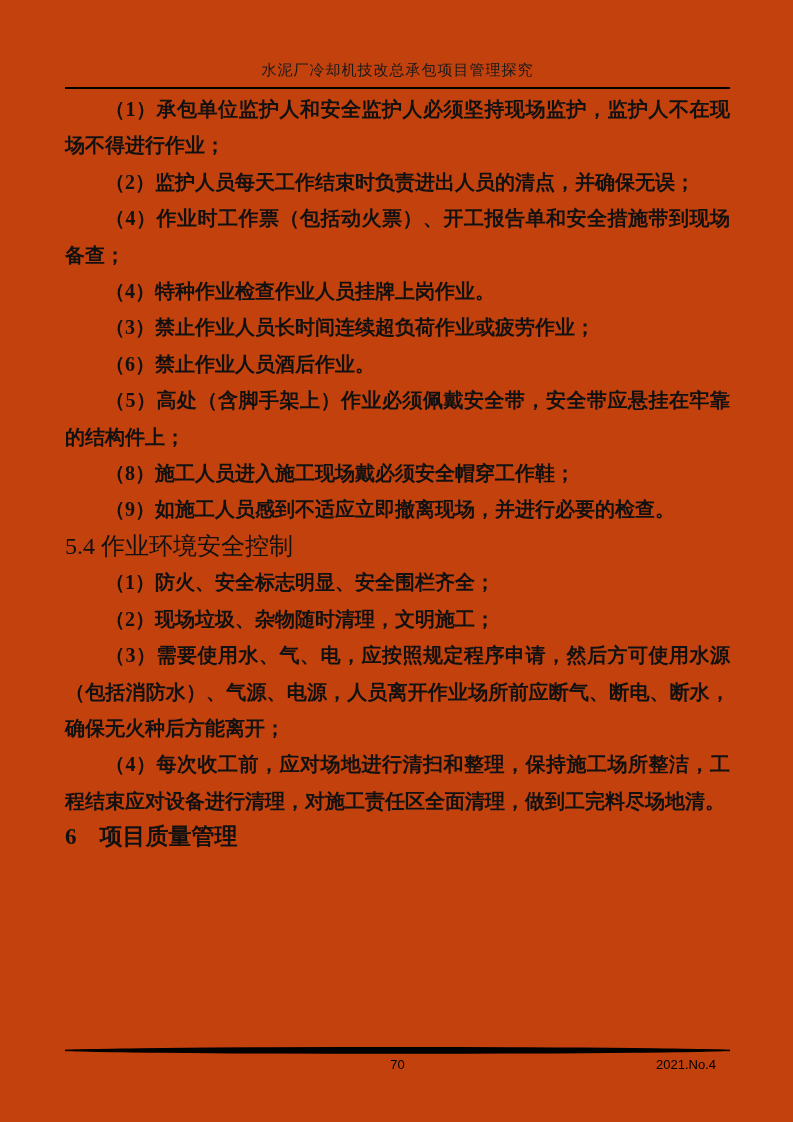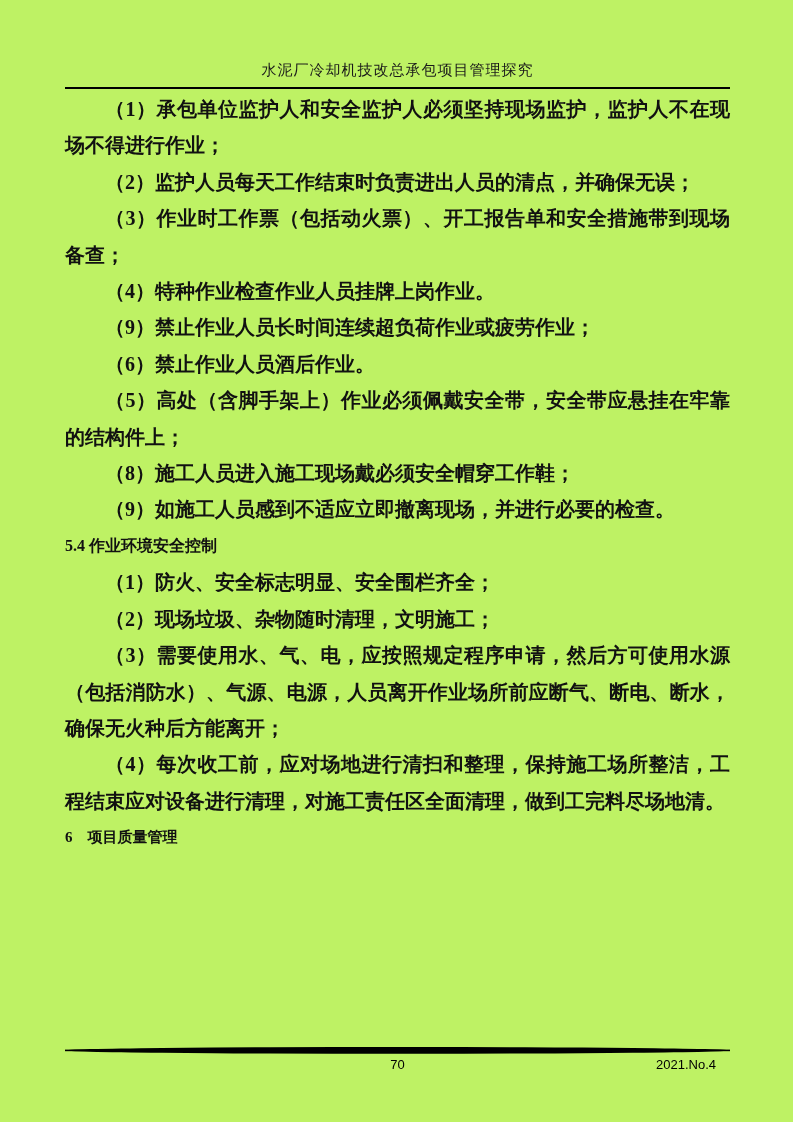--- a/index.html
+++ b/index.html
@@ -8,21 +8,21 @@
     width: 793px;
     height: 1122px;
     position: relative;
     font-family: "Liberation Serif", "DejaVu Serif", serif;
     color: #111111;
     overflow: hidden;
   }
   .page {
     position: absolute;
     inset: 0;
-    background: #bef264;
+    background: #c2410c;
     padding: 0 63px 12px 65px;
   }
   
   .running-head {
     padding-top: 61px;
     text-align: center;
     font-size: 15px;
     letter-spacing: 1px;
     color: #1a1a1a;
   }
@@ -38,27 +38,27 @@
     line-height: 36.4px;
     text-align: justify;
     text-justify: inter-ideograph;
   }
   .para {
     text-indent: 2em;
     overflow-wrap: break-word;
     font-weight: bold;
   }
   .h-sub {
-    font-size: 16px;
-    font-weight: bold;
+    font-size: 24px;
+    font-weight: normal;
     line-height: 36.4px;
     font-family: "Liberation Serif", "DejaVu Serif", serif;
   }
   .h-main {
-    font-size: 15px;
+    font-size: 23px;
     font-weight: bold;
     line-height: 36.4px;
     font-family: "Liberation Serif", "DejaVu Serif", serif;
   }
   
   .footer {
     position: absolute;
     left: 65px;
     right: 63px;
     top: 1045px;
@@ -87,23 +87,23 @@
 <body>
 
 <div class="page">
 
   <div class="running-head">水泥厂冷却机技改总承包项目管理探究</div>
   <div class="header-rule"></div>
 
   <div class="body-text">
     <p class="para">（1）承包单位监护人和安全监护人必须坚持现场监护，监护人不在现场不得进行作业；</p>
     <p class="para">（2）监护人员每天工作结束时负责进出人员的清点，并确保无误；</p>
-    <p class="para">（3）作业时工作票（包括动火票）、开工报告单和安全措施带到现场备查；</p>
+    <p class="para">（4）作业时工作票（包括动火票）、开工报告单和安全措施带到现场备查；</p>
     <p class="para">（4）特种作业检查作业人员挂牌上岗作业。</p>
-    <p class="para">（9）禁止作业人员长时间连续超负荷作业或疲劳作业；</p>
+    <p class="para">（3）禁止作业人员长时间连续超负荷作业或疲劳作业；</p>
     <p class="para">（6）禁止作业人员酒后作业。</p>
     <p class="para">（5）高处（含脚手架上）作业必须佩戴安全带，安全带应悬挂在牢靠的结构件上；</p>
     <p class="para">（8）施工人员进入施工现场戴必须安全帽穿工作鞋；</p>
     <p class="para">（9）如施工人员感到不适应立即撤离现场，并进行必要的检查。</p>
 
     <h2 class="h-sub">5.4 作业环境安全控制</h2>
 
     <p class="para">（1）防火、安全标志明显、安全围栏齐全；</p>
     <p class="para">（2）现场垃圾、杂物随时清理，文明施工；</p>
     <p class="para">（3）需要使用水、气、电，应按照规定程序申请，然后方可使用水源（包括消防水）、气源、电源，人员离开作业场所前应断气、断电、断水，确保无火种后方能离开；</p>

